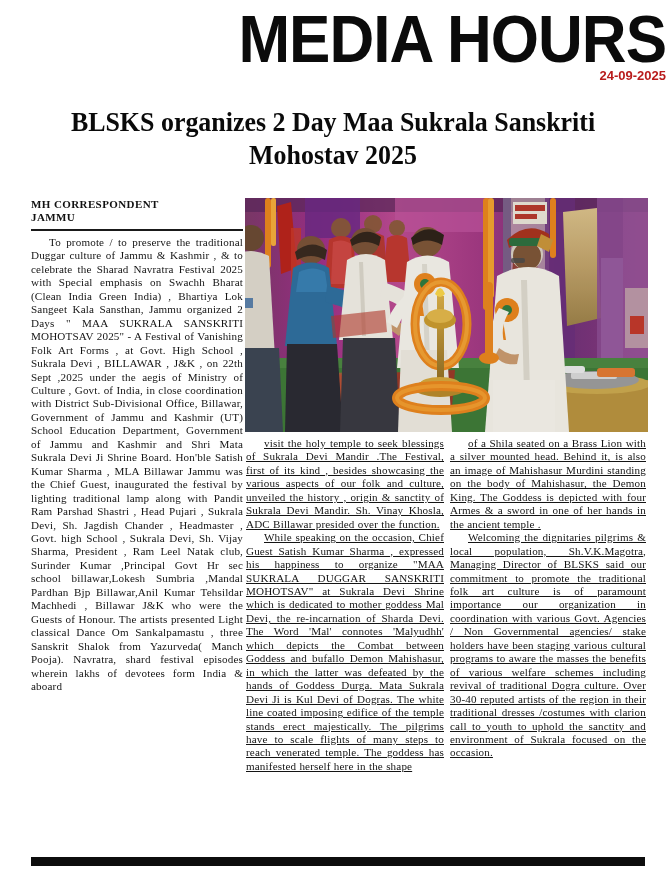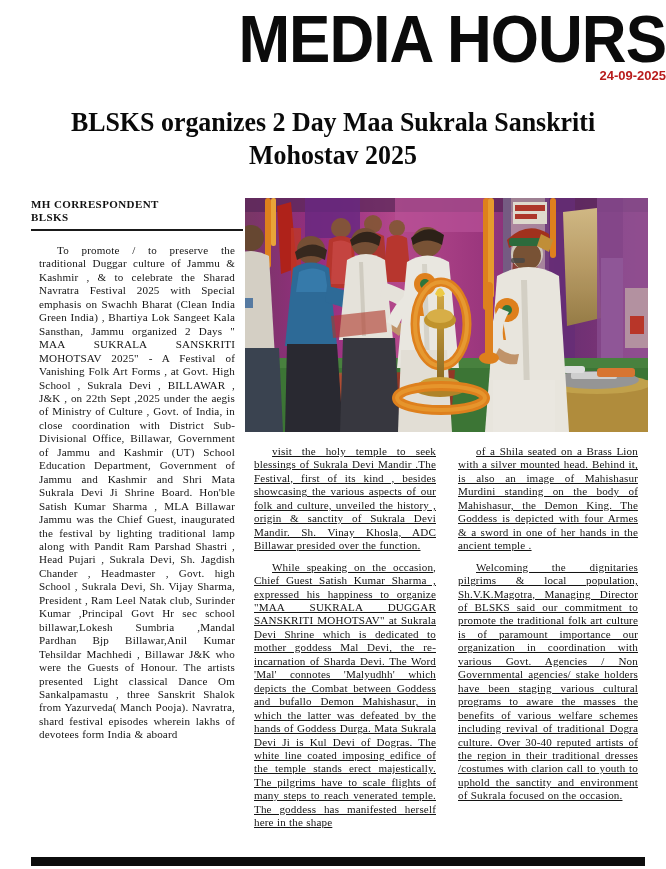--- a/index.html
+++ b/index.html
@@ -89,21 +89,21 @@
     font-family: "Liberation Serif", serif;
     font-size: 11.1px;
     line-height: 13.45px;
     text-align: justify;
     text-justify: inter-word;
     color: #141414;
     letter-spacing: 0.15px;
     word-spacing: 0.3px;
   }
   .col p {
-    margin: 8px;
+    margin: 0;
     text-indent: 18px;
   }
   #col1 {
     left: 31px;
     top: 236px;
     width: 212px;
   }
   #col2 {
     left: 246px;
     top: 437px;
@@ -144,21 +144,21 @@
 
 <div class="masthead-wrap">
   <div class="masthead-title">MEDIA HOURS</div>
   <div class="masthead-date">24-09-2025</div>
 </div>
 
 <div class="headline">BLSKS organizes 2 Day Maa Sukrala Sanskriti Mohostav 2025</div>
 
 <div class="byline">
   <span>MH CORRESPONDENT</span><br>
-  <span>BLSKS</span>
+  <span>JAMMU</span>
 </div>
 <div class="byline-rule"></div>
 
 <div class="photo">
   <svg width="403" height="234" viewBox="0 0 403 234" xmlns="http://www.w3.org/2000/svg">
     <defs>
       <linearGradient id="tentG" x1="0" y1="0" x2="1" y2="0">
         <stop offset="0%" stop-color="#7d3a6a"></stop>
         <stop offset="18%" stop-color="#9c2f86"></stop>
         <stop offset="38%" stop-color="#bb4b91"></stop>

